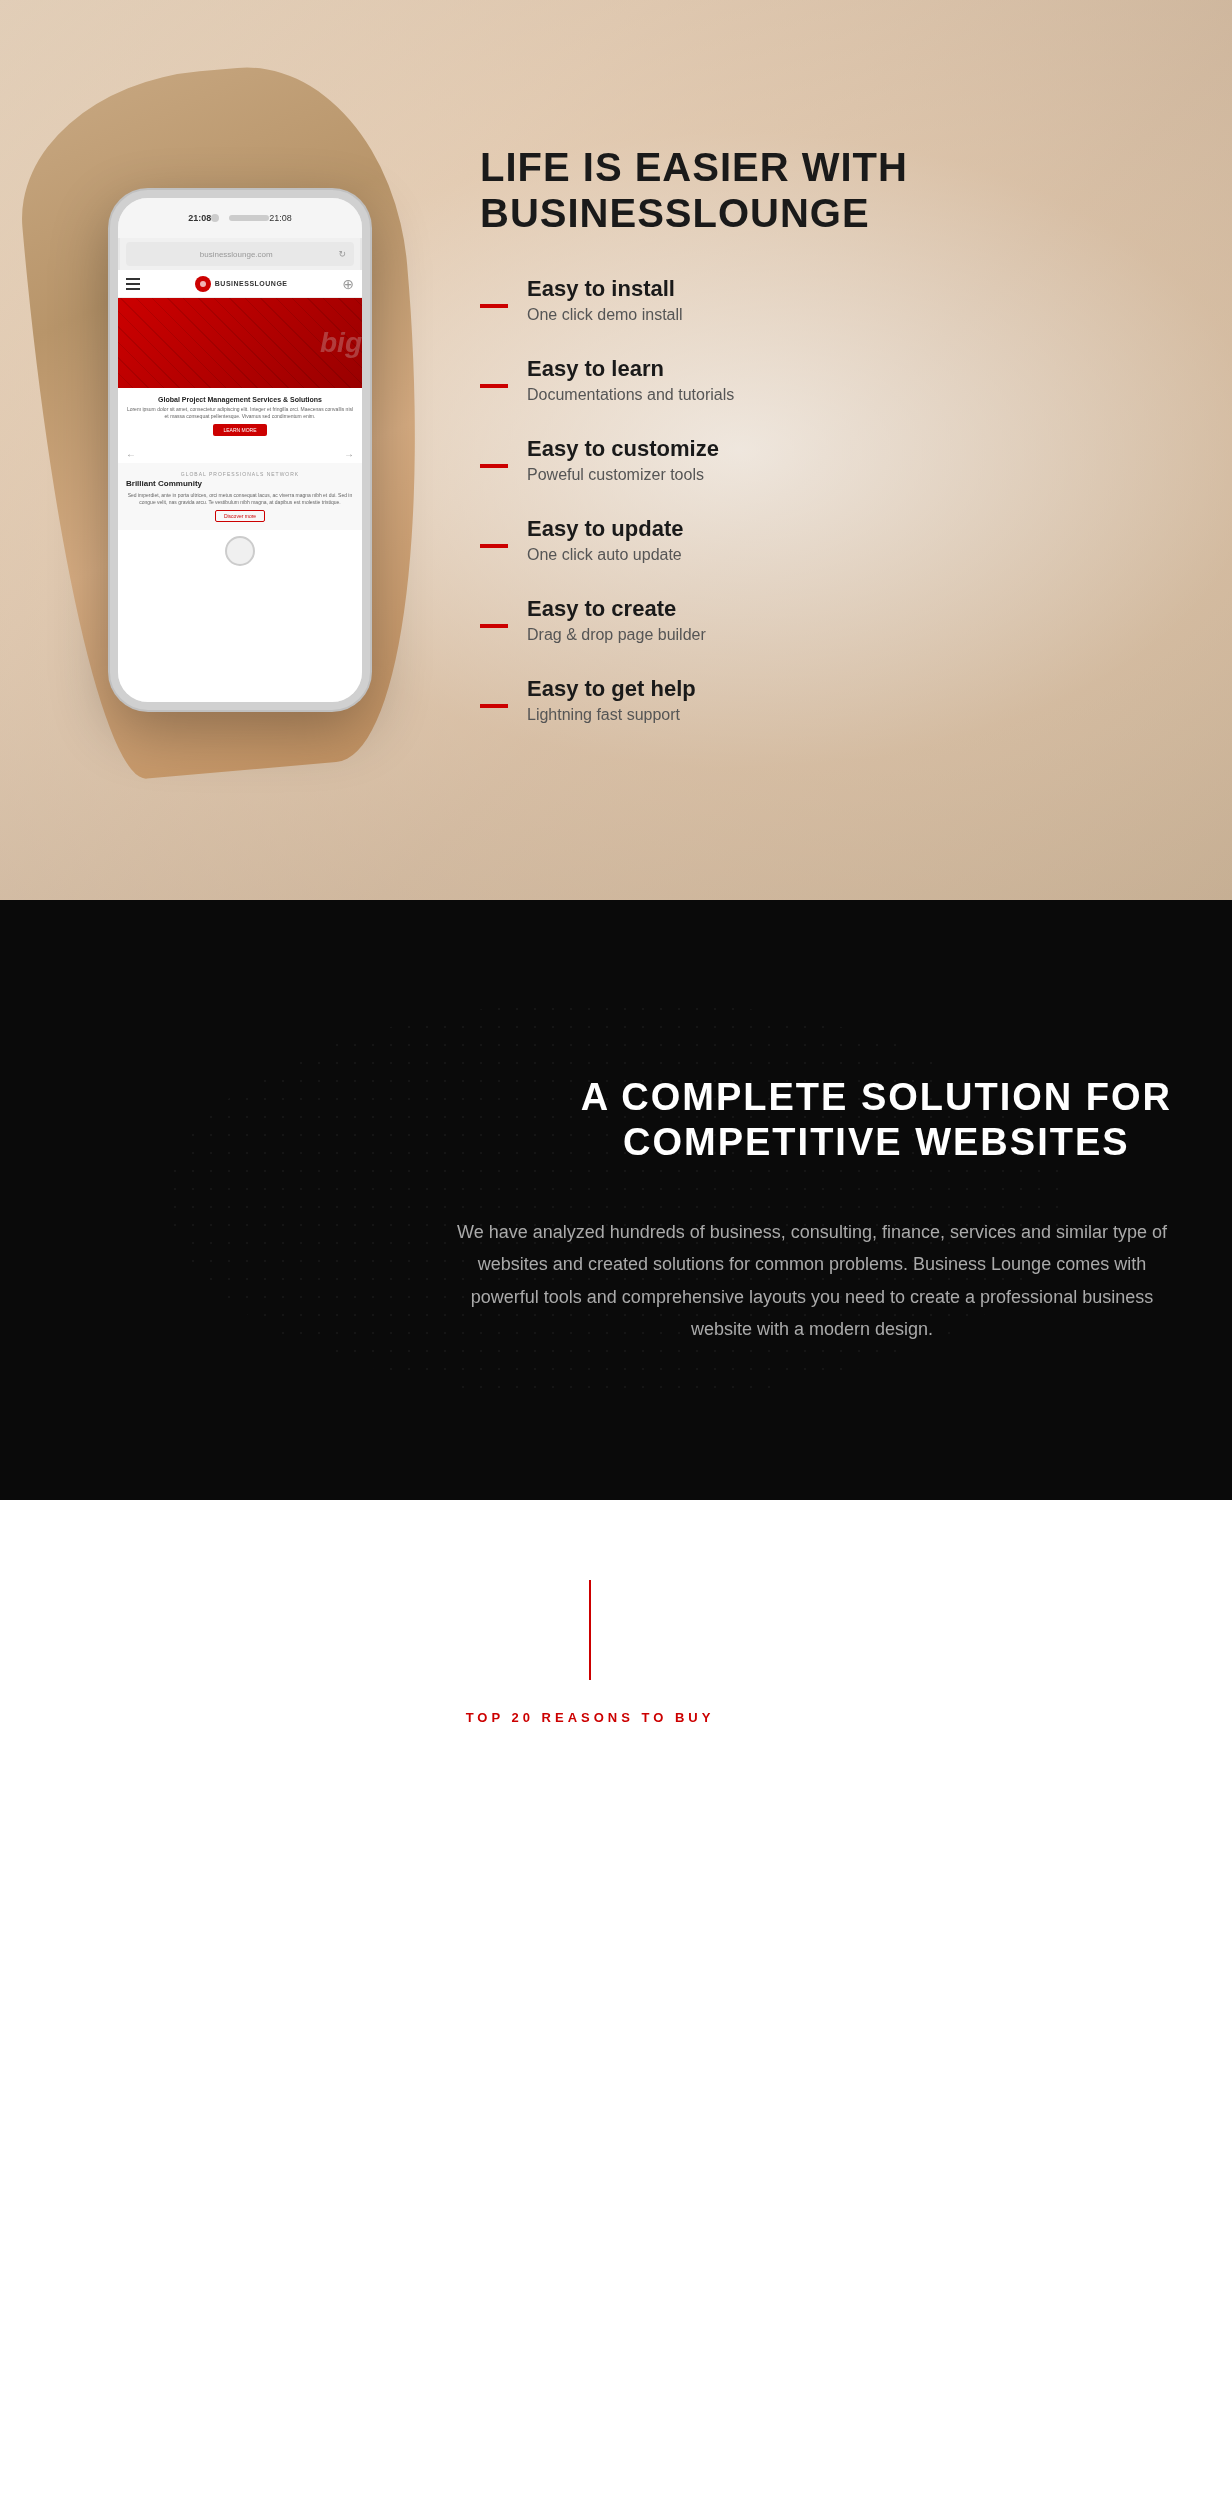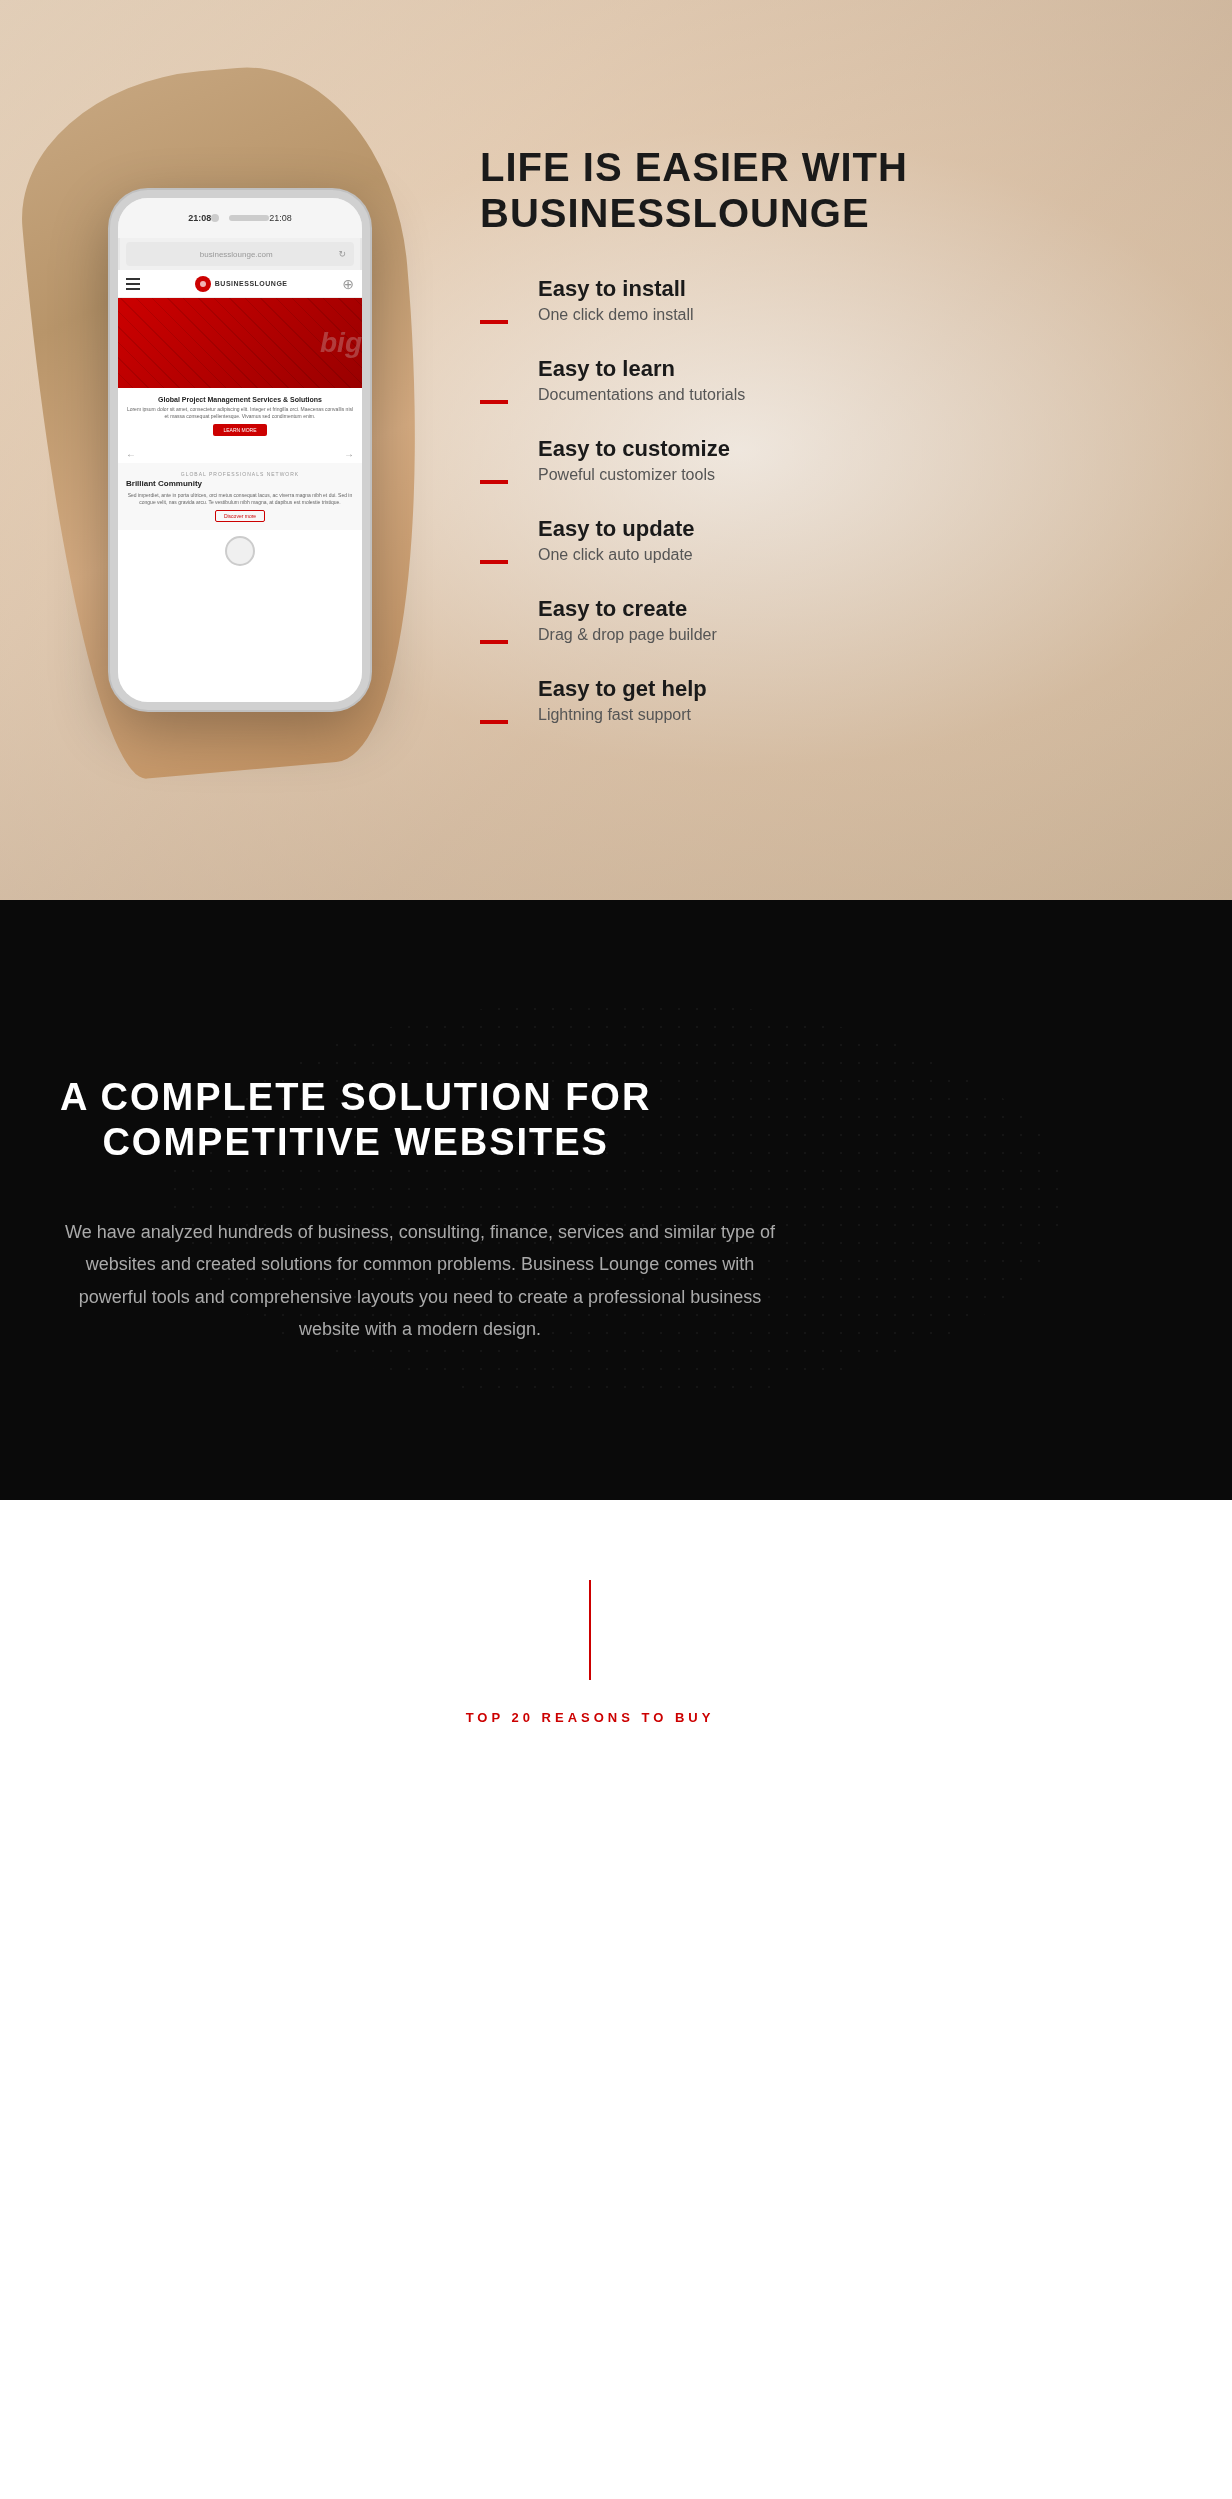--- a/index.html
+++ b/index.html
@@ -321,23 +321,23 @@
       font-weight: 900;
       color: #1a1a1a;
       line-height: 1.15;
       margin-bottom: 40px;
       text-transform: uppercase;
       letter-spacing: 1px;
     }
 
     .feature-item {
       display: flex;
-      align-items: flex-end;
+      align-items: center;
       margin-bottom: 32px;
-      gap: 30px;
+      gap: 19px;
     }
 
     .feature-dash {
       flex-shrink: 0;
       width: 28px;
       height: 4px;
       background: #cc0000;
       margin-top: 12px;
     }
 
@@ -358,21 +358,21 @@
       font-weight: 400;
     }
 
     
     .section-dark {
       width: 1232px;
       background: #0a0a0a;
       min-height: 600px;
       display: flex;
       flex-direction: column;
-      align-items: flex-start;
+      align-items: flex-end;
       justify-content: center;
       padding: 100px 60px 80px;
       position: relative;
       overflow: hidden;
     }
 
     .world-map-bg {
       position: absolute;
       inset: 0;
       display: flex;

